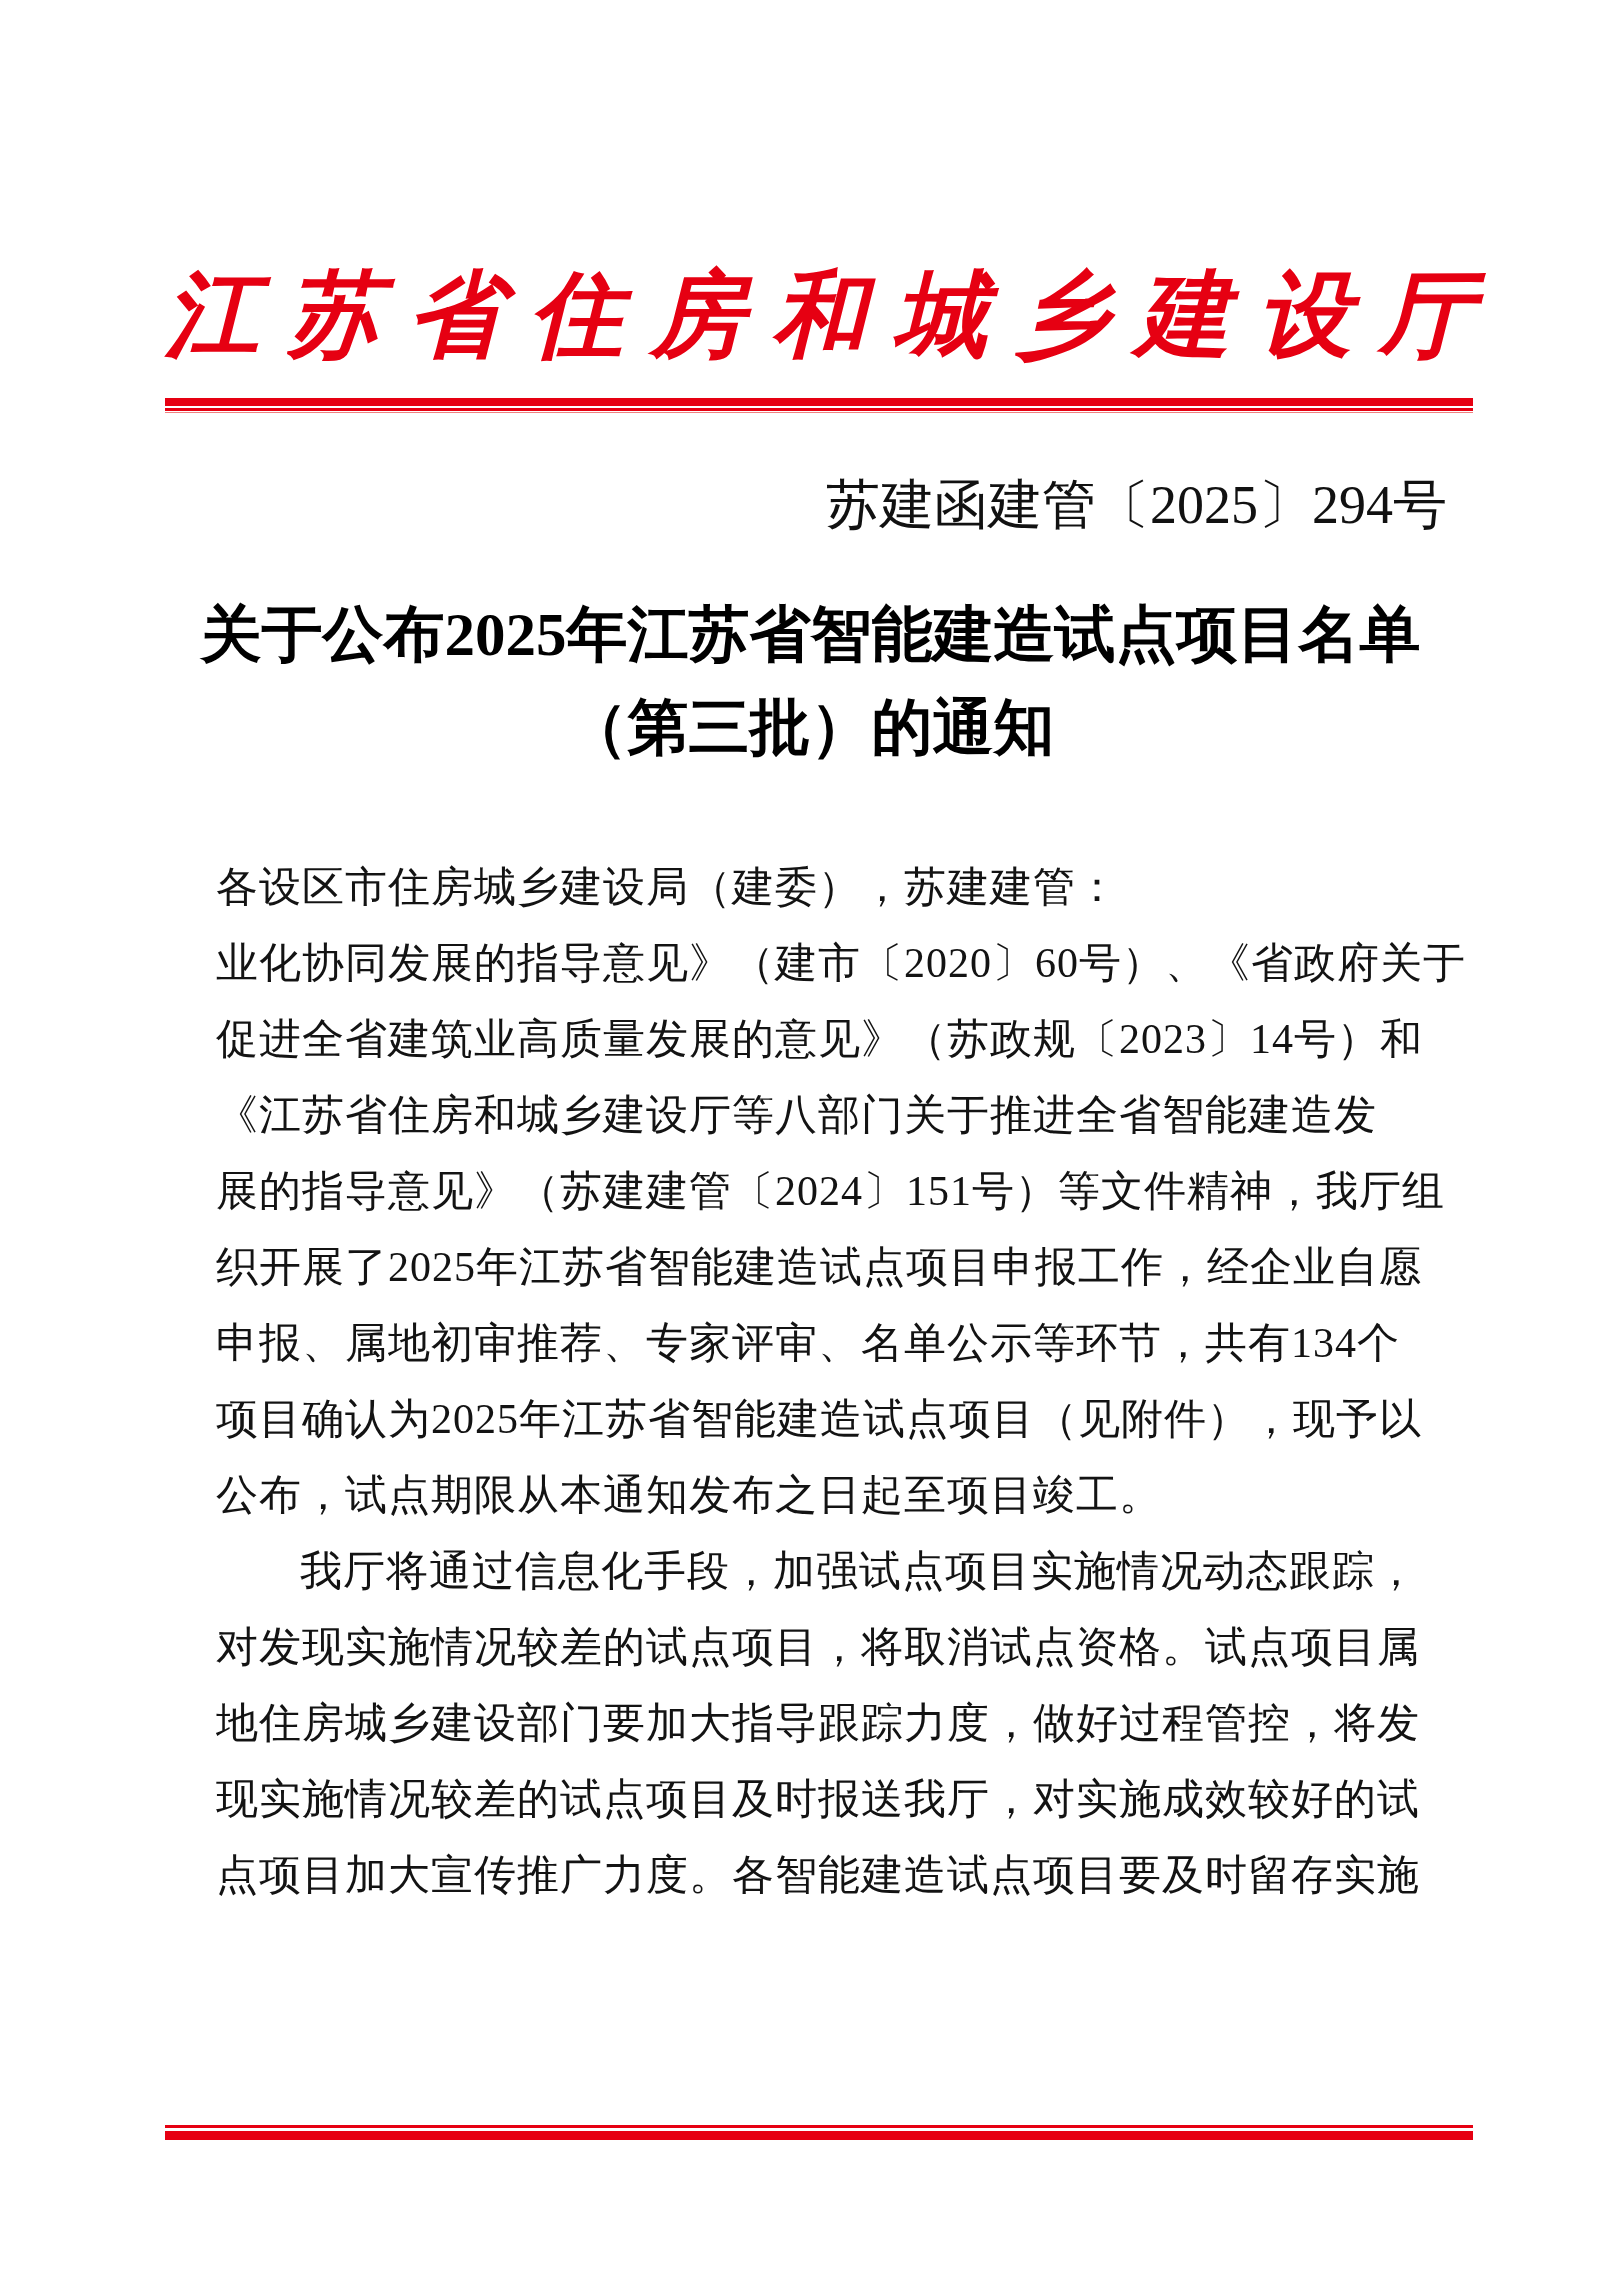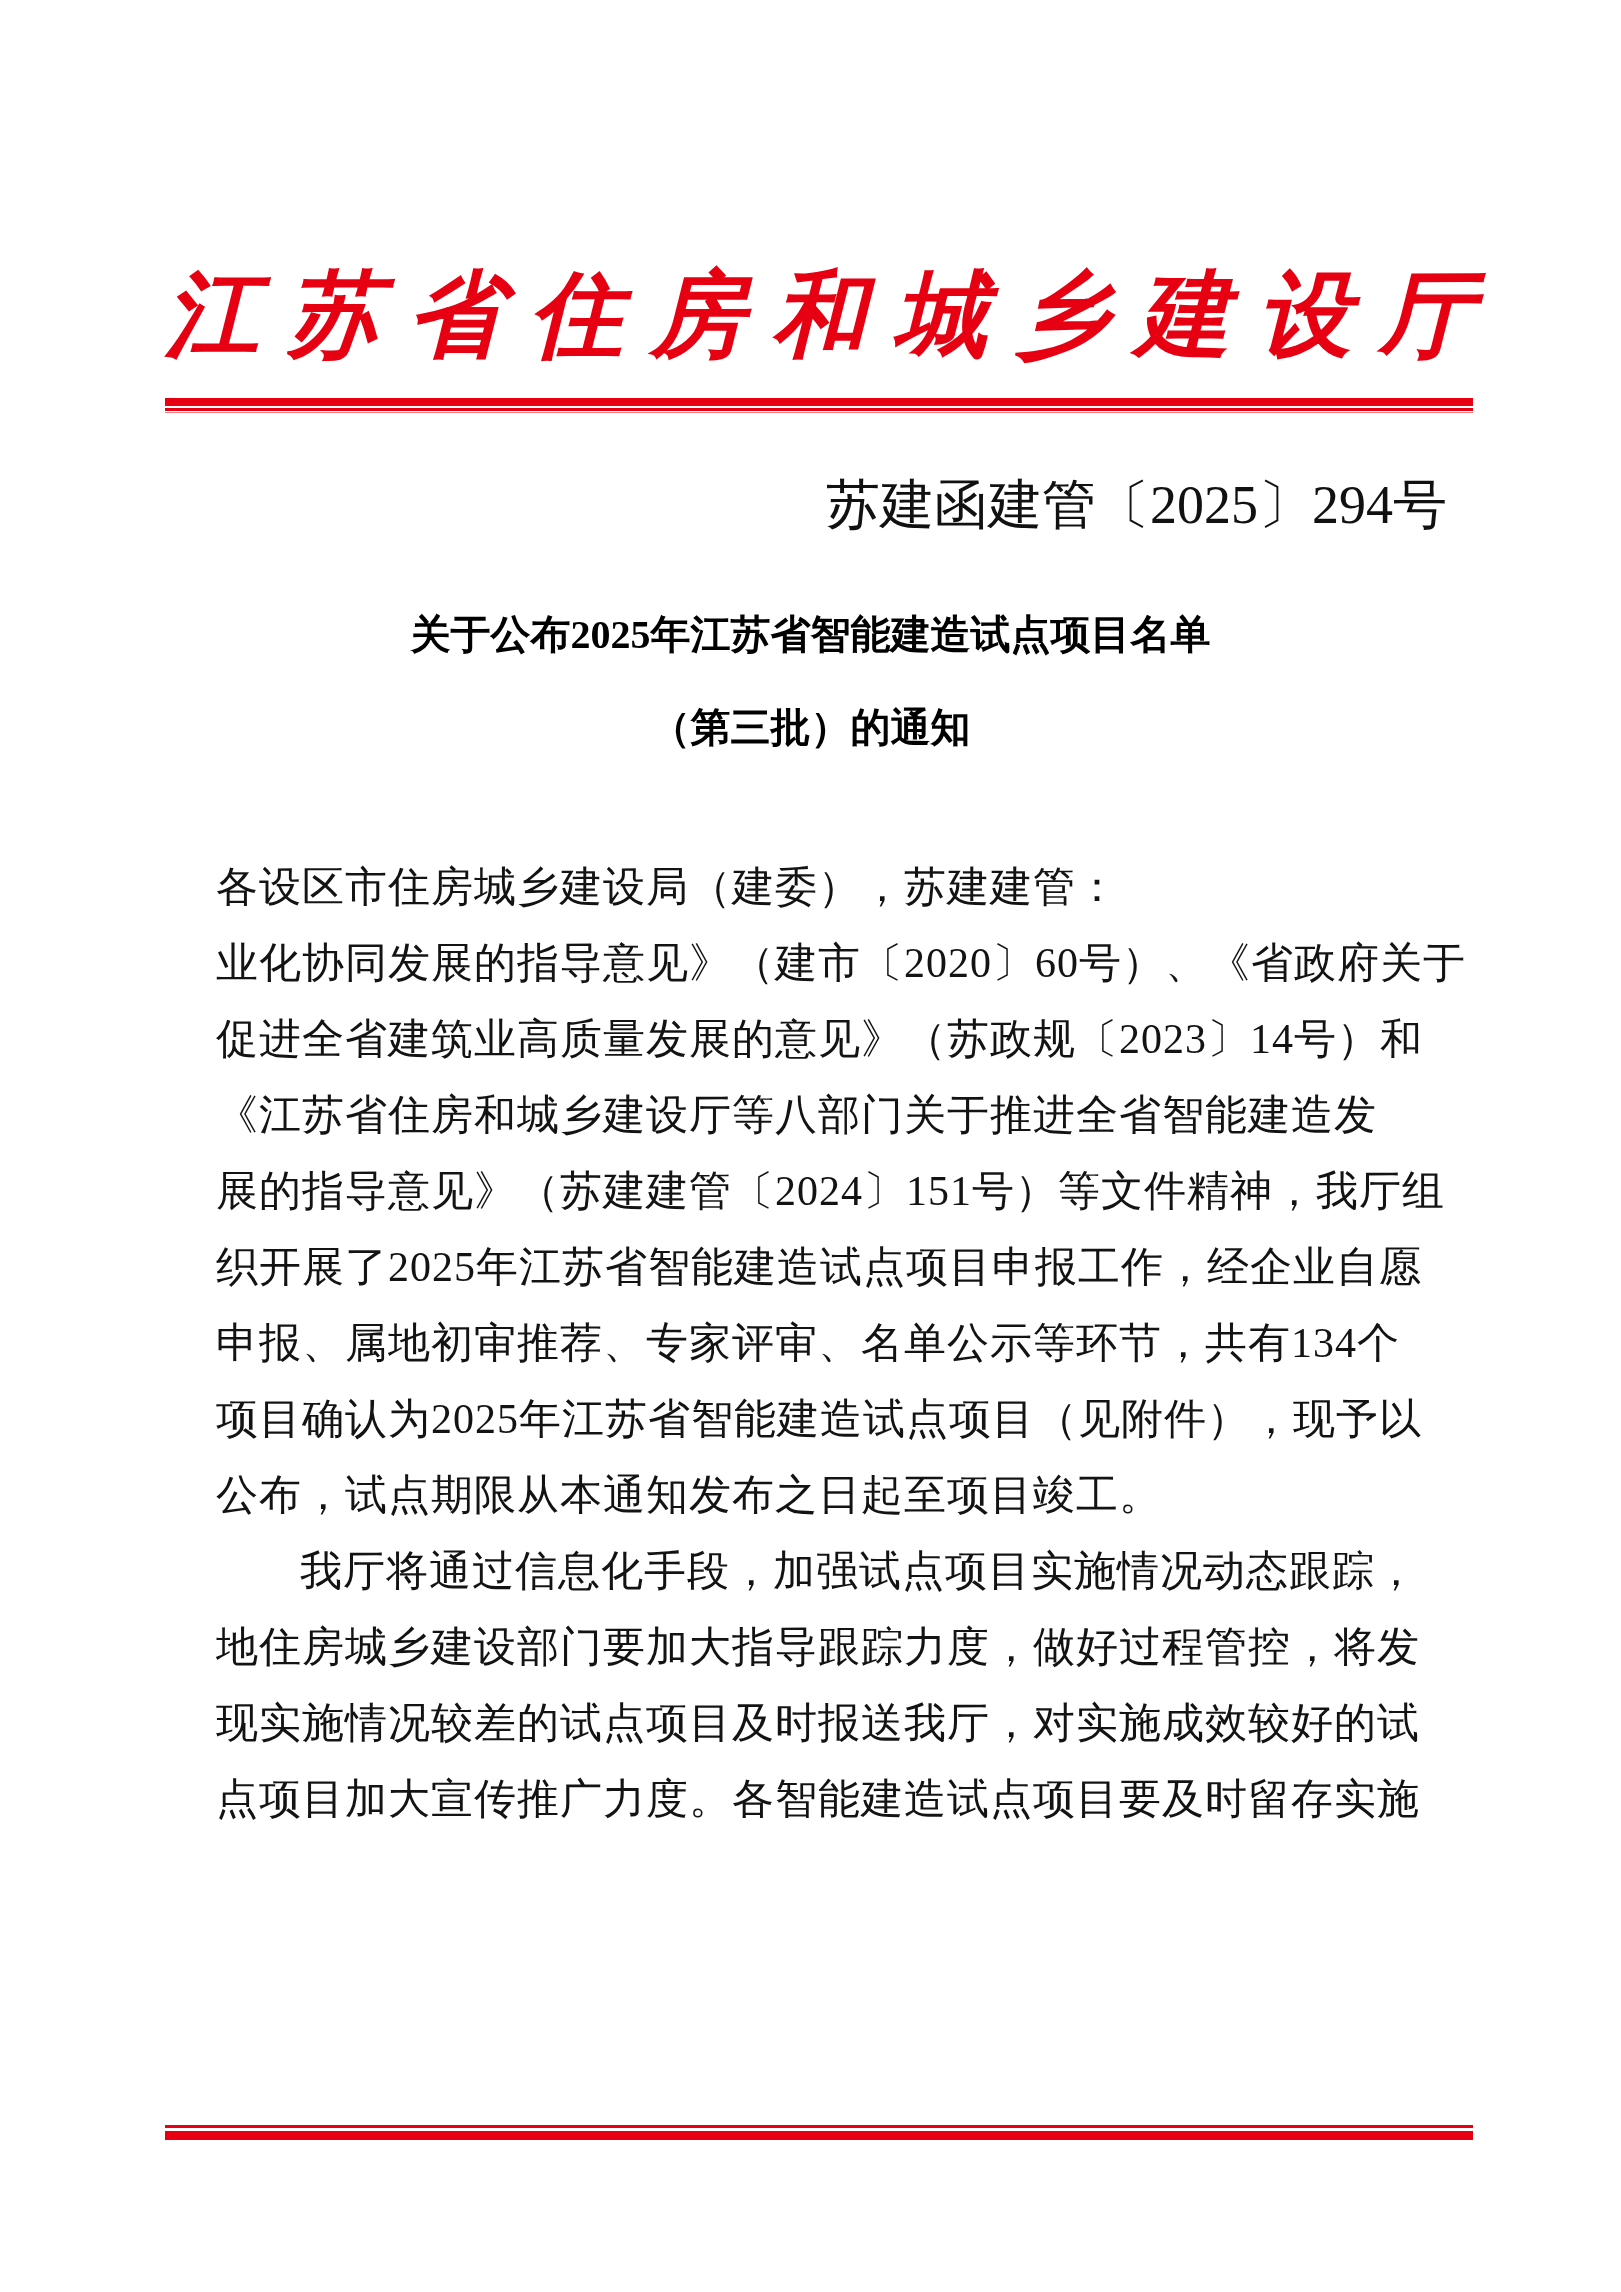--- a/index.html
+++ b/index.html
@@ -69,21 +69,21 @@
   }
 
   .notice-title {
     position: absolute;
     top: 588px;
     left: 0;
     width: 1621px;
     text-align: center;
     font-weight: bold;
     color: #000000;
-    font-size: 40px;
+    font-size: 61px;
     line-height: 93px;
   }
 
   .body-text {
     position: absolute;
     top: 849px;
     left: 216px;
     width: 1229px;
     font-size: 42px;
     line-height: 76px;
@@ -123,20 +123,21 @@
     <div class="body-line">各设区市住房城乡建设局（建委），苏建建管：</div>
     <div class="body-line">业化协同发展的指导意见》（建市〔2020〕60号）、《省政府关于</div>
     <div class="body-line">促进全省建筑业高质量发展的意见》（苏政规〔2023〕14号）和</div>
     <div class="body-line">《江苏省住房和城乡建设厅等八部门关于推进全省智能建造发</div>
     <div class="body-line">展的指导意见》（苏建建管〔2024〕151号）等文件精神，我厅组</div>
     <div class="body-line">织开展了2025年江苏省智能建造试点项目申报工作，经企业自愿</div>
     <div class="body-line">申报、属地初审推荐、专家评审、名单公示等环节，共有134个</div>
     <div class="body-line">项目确认为2025年江苏省智能建造试点项目（见附件），现予以</div>
     <div class="body-line">公布，试点期限从本通知发布之日起至项目竣工。</div>
     <div class="body-line indent">我厅将通过信息化手段，加强试点项目实施情况动态跟踪，</div>
+    <div class="body-line">对发现实施情况较差的试点项目，将取消试点资格。试点项目属</div>
     <div class="body-line">地住房城乡建设部门要加大指导跟踪力度，做好过程管控，将发</div>
     <div class="body-line">现实施情况较差的试点项目及时报送我厅，对实施成效较好的试</div>
     <div class="body-line">点项目加大宣传推广力度。各智能建造试点项目要及时留存实施</div>
   </div>
 
   <div class="rule-bottom">
     <div class="stripe-thin"></div>
     <div class="gap-a"></div>
     <div class="stripe-thick"></div>
   </div>

